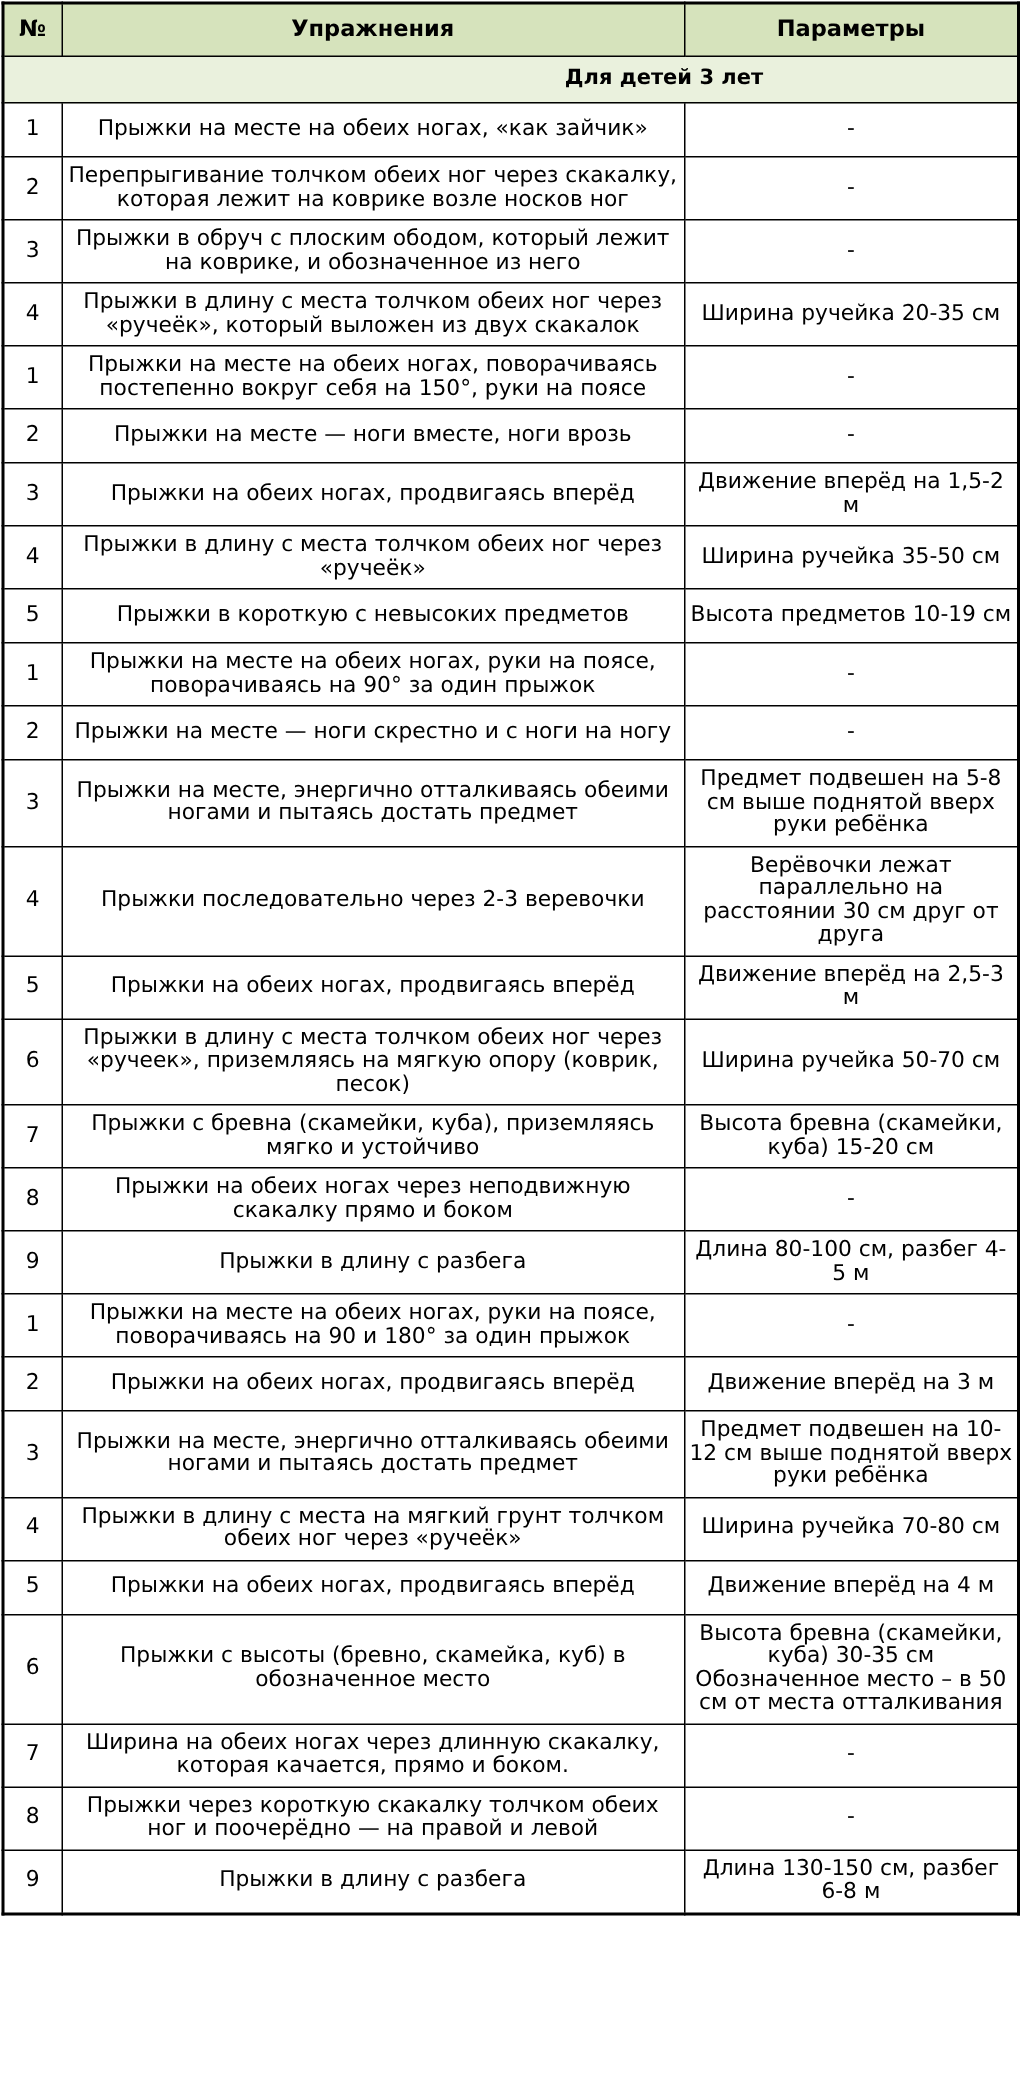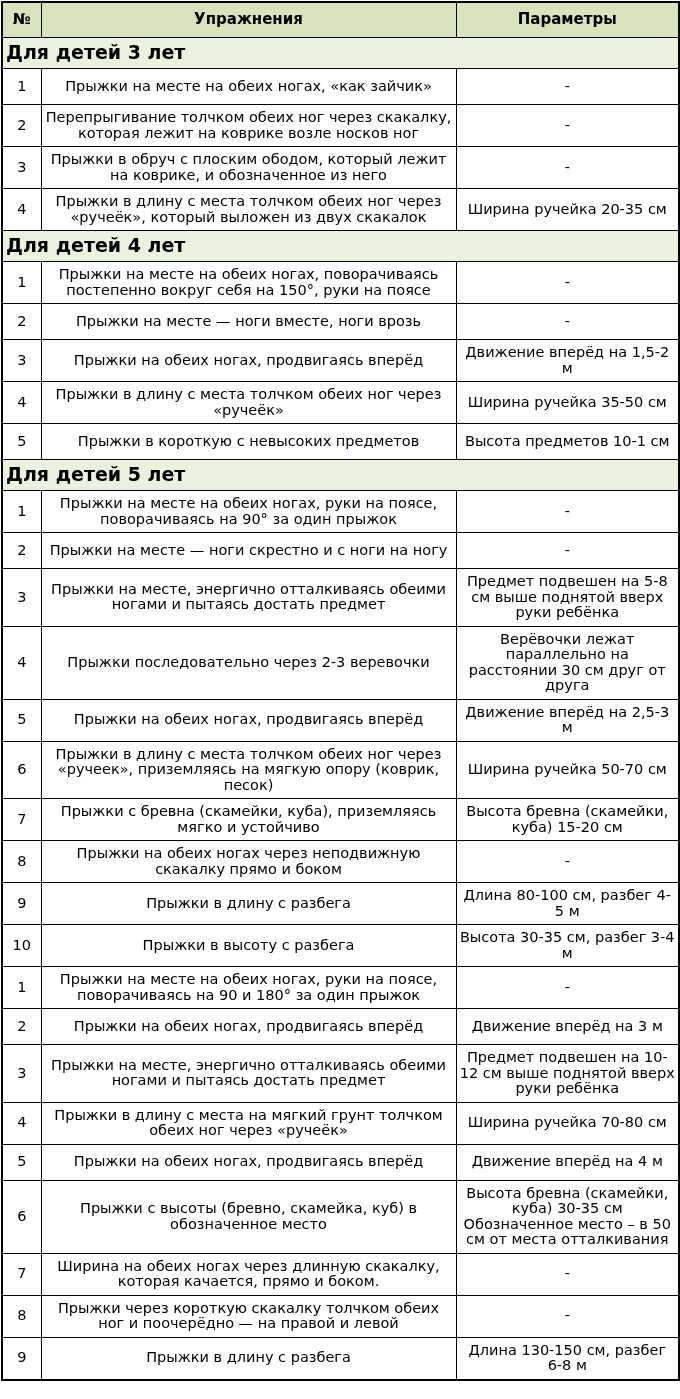--- a/index.html
+++ b/index.html
@@ -39,23 +39,23 @@
   }
   thead th {
     background: var(--header-bg);
     font-weight: bold;
     font-size: 15px;
     height: 24px;
   }
   tr.section-row td {
     background: var(--section-bg);
     font-weight: bold;
-    font-size: 19px;
+    font-size: 14px;
     height: 20px;
-    text-align: left;
+    text-align: right;
     padding-right: 25%;
   }
   tr.item-row td { height: 25px; }
   td.param-cell { white-space: pre-line; }
 </style>
 </head>
 <body>
 
 <table class="exercise-table">
   <colgroup>
@@ -87,23 +87,20 @@
       <tr class="item-row">
         <td class="row-number-cell">3</td>
         <td class="exercise-cell">Прыжки в обруч с плоским ободом, который лежит на коврике, и обозначенное из него</td>
         <td class="param-cell">-</td>
       </tr>
       <tr class="item-row">
         <td class="row-number-cell">4</td>
         <td class="exercise-cell">Прыжки в длину с места толчком обеих ног через «ручеёк», который выложен из двух скакалок</td>
         <td class="param-cell">Ширина ручейка 20-35 см</td>
       </tr>
-      <tr class="section-row">
-        <td colspan="3">Для детей 4 лет</td>
-      </tr>
       <tr class="item-row">
         <td class="row-number-cell">1</td>
         <td class="exercise-cell">Прыжки на месте на обеих ногах, поворачиваясь постепенно вокруг себя на 150°, руки на поясе</td>
         <td class="param-cell">-</td>
       </tr>
       <tr class="item-row">
         <td class="row-number-cell">2</td>
         <td class="exercise-cell">Прыжки на месте — ноги вместе, ноги врозь</td>
         <td class="param-cell">-</td>
       </tr>
@@ -113,24 +110,21 @@
         <td class="param-cell">Движение вперёд на 1,5-2 м</td>
       </tr>
       <tr class="item-row">
         <td class="row-number-cell">4</td>
         <td class="exercise-cell">Прыжки в длину с места толчком обеих ног через «ручеёк»</td>
         <td class="param-cell">Ширина ручейка 35-50 см</td>
       </tr>
       <tr class="item-row">
         <td class="row-number-cell">5</td>
         <td class="exercise-cell">Прыжки в короткую с невысоких предметов</td>
-        <td class="param-cell">Высота предметов 10-1 см</td>
-      </tr>
-      <tr class="section-row">
-        <td colspan="3">Для детей 5 лет</td>
+        <td class="param-cell">Высота предметов 10-19 см</td>
       </tr>
       <tr class="item-row">
         <td class="row-number-cell">1</td>
         <td class="exercise-cell">Прыжки на месте на обеих ногах, руки на поясе, поворачиваясь на 90° за один прыжок</td>
         <td class="param-cell">-</td>
       </tr>
       <tr class="item-row">
         <td class="row-number-cell">2</td>
         <td class="exercise-cell">Прыжки на месте — ноги скрестно и с ноги на ногу</td>
         <td class="param-cell">-</td>
@@ -162,25 +156,20 @@
       </tr>
       <tr class="item-row">
         <td class="row-number-cell">8</td>
         <td class="exercise-cell">Прыжки на обеих ногах через неподвижную скакалку прямо и боком</td>
         <td class="param-cell">-</td>
       </tr>
       <tr class="item-row">
         <td class="row-number-cell">9</td>
         <td class="exercise-cell">Прыжки в длину с разбега</td>
         <td class="param-cell">Длина 80-100 см, разбег 4-5 м</td>
-      </tr>
-      <tr class="item-row">
-        <td class="row-number-cell">10</td>
-        <td class="exercise-cell">Прыжки в высоту с разбега</td>
-        <td class="param-cell">Высота 30-35 см, разбег 3-4 м</td>
       </tr>
       <tr class="item-row">
         <td class="row-number-cell">1</td>
         <td class="exercise-cell">Прыжки на месте на обеих ногах, руки на поясе, поворачиваясь на 90 и 180° за один прыжок</td>
         <td class="param-cell">-</td>
       </tr>
       <tr class="item-row">
         <td class="row-number-cell">2</td>
         <td class="exercise-cell">Прыжки на обеих ногах, продвигаясь вперёд</td>
         <td class="param-cell">Движение вперёд на 3 м</td>

